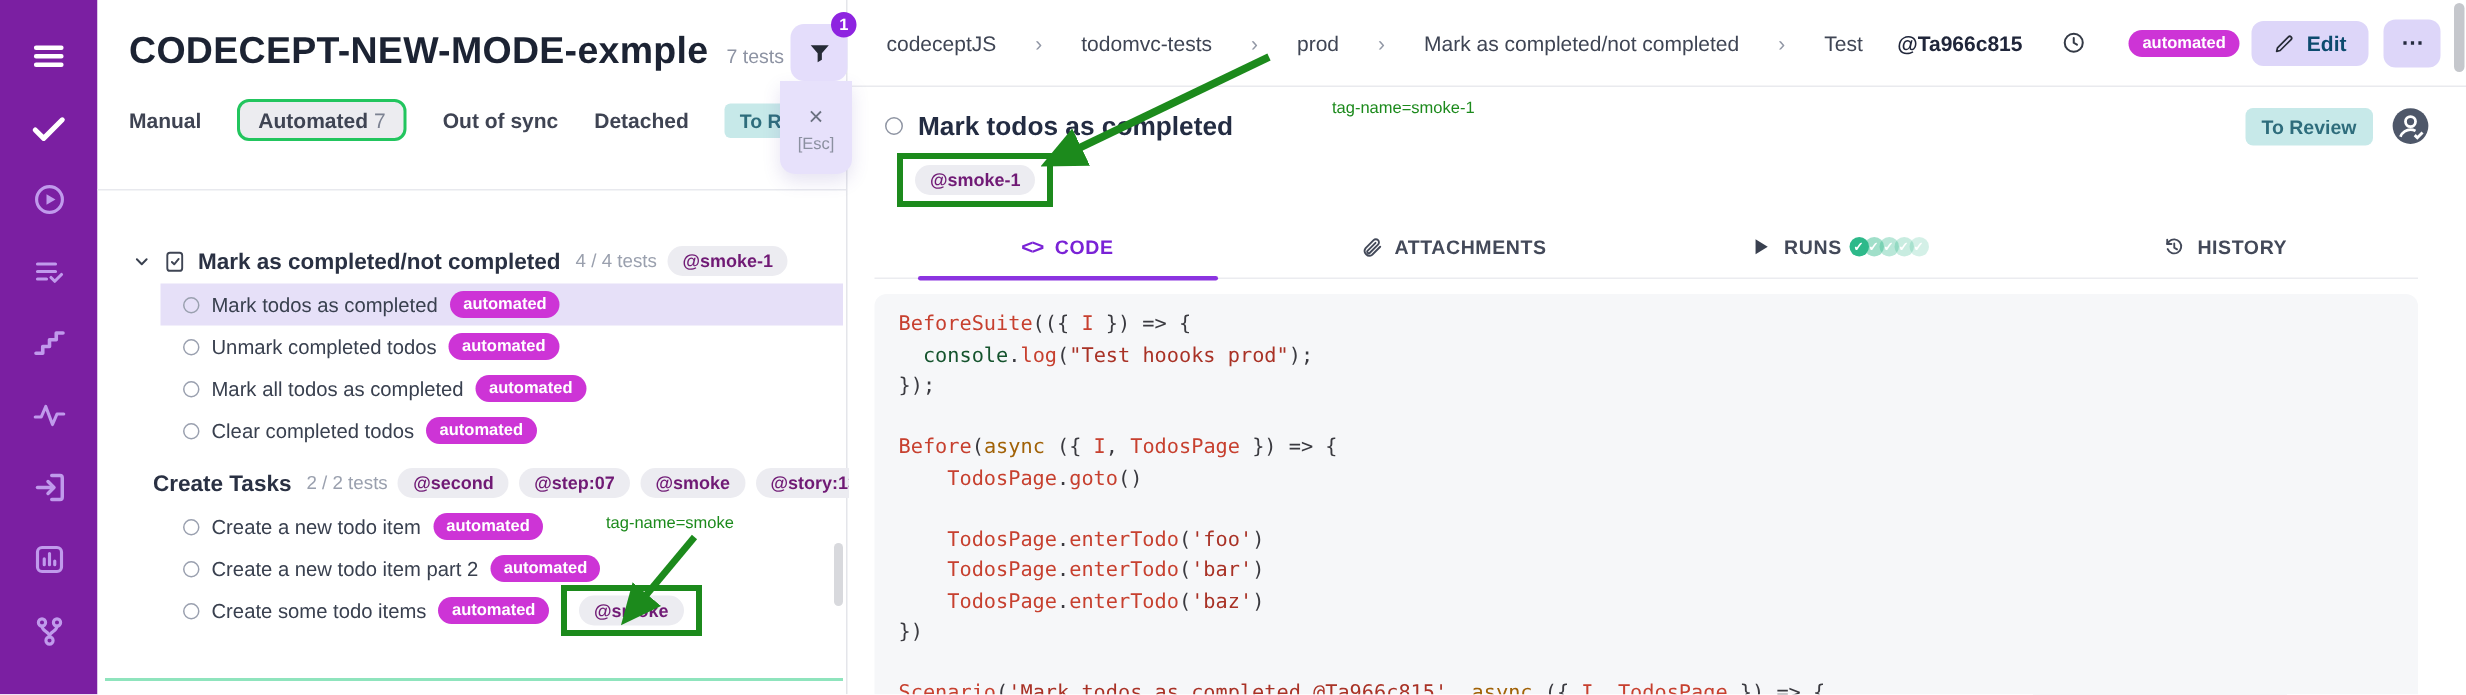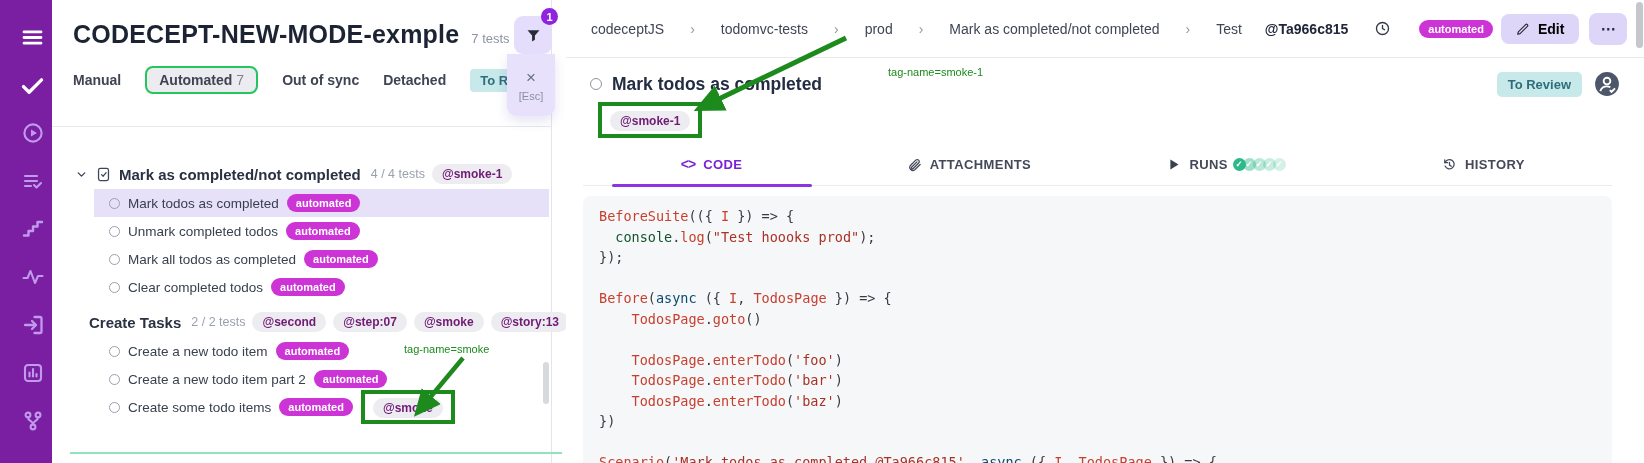--- a/index.html
+++ b/index.html
@@ -13,21 +13,21 @@
     position:absolute; left:0; top:0; width:65px; height:100%;
     background: var(--brand-purple,#7b1fa2);
     display:flex; flex-direction:column; align-items:center; padding-top:20px;
   }
   .rail-btn { width:34px; height:34px; display:flex; align-items:center; justify-content:center; margin-bottom:14px; color:#c09aec; cursor:pointer; }
   .rail-btn.active { color:#ffffff; }
   .rail-btn svg { width:24px; height:24px; }
   .rail-btn.big svg { width:27px; height:27px; }
   
   .left-panel {
-    position:absolute; left:52px; top:0; width:500px; height:100%;
+    position:absolute; left:65px; top:0; width:500px; height:100%;
     background:#fff; border-right:1px solid #e4e5ea;
   }
   .lp-header { padding:20px 16px 0 21px; border-bottom:1px solid #e8e9ee; height:127px; }
   .lp-title-row { display:flex; align-items:baseline; gap:12px; }
   .lp-title { font-size:25px; font-weight:bold; color:#1c2333; letter-spacing:.2px; white-space:nowrap; }
   .lp-count { font-size:13px; color:#8d93a3; white-space:nowrap; }
   .lp-tabs { display:flex; align-items:center; gap:24px; margin-top:23px; font-size:14px; font-weight:bold; color:#3f4453; }
   .lp-tab { cursor:pointer; white-space:nowrap; }
   .lp-tab .cnt { color:#7c8292; font-weight:normal; margin-left:4px; }
   .lp-tab.chip { border:2px solid #22c55e; background:#ececf0; border-radius:8px; padding:4px 12px; margin:-6px 0; }
@@ -52,40 +52,40 @@
   .tag-pill { background:#ececf1; color:#701a75; font-size:12px; padding:3px 10px; border-radius:10px; white-space:nowrap;font-weight:bold; }
   .lp-scroll-thumb { position:absolute; right:2px; top:362px; width:6px; height:42px; background:#d8d9dd; border-radius:3px; }
   
   .right-panel { position:absolute; left:566px; top:0; width:1078px; height:100%; background:#fff; }
   .rp-header { height:58px; display:flex; align-items:center; padding:0 22px 0 17px; border-bottom:1px solid #e9eaee; gap:8px; }
   .breadcrumb { display:flex; align-items:center; gap:26px; font-size:14px; color:#3f4554; flex:1; white-space:nowrap; }
   .bc-sep { color:#9298a6; }
   .bc-id { font-weight:bold; color:#20263a; margin-left:-3px; }
   .bc-pill { margin-left:2px; }
   .rp-actions { display:flex; align-items:center; gap:10px; }
-  .edit-btn { display:flex; align-items:center; gap:8px; background:var(--accent-lavender,#ddd6f9); border:none; border-radius:8px; padding:7px 15px; font-family:inherit; font-size:14px; font-weight:bold; color:#000000; cursor:pointer; }
+  .edit-btn { display:flex; align-items:center; gap:8px; background:var(--accent-lavender,#ddd6f9); border:none; border-radius:8px; padding:7px 15px; font-family:inherit; font-size:14px; font-weight:bold; color:#0c4a6e; cursor:pointer; }
   .more-btn { background:var(--accent-lavender,#ddd6f9); border:none; border-radius:8px; width:38px; height:32px; font-size:15px; font-weight:bold; color:#252b3f; cursor:pointer; line-height:1; }
   .test-title-row { display:flex; align-items:center; gap:10px; padding:13px 24px 0 24px; }
   .test-title-row .t-circle { width:12px; height:12px; border-color:#8f95a3; }
   .rp-title { font-size:17.5px; font-weight:bold; color:#232c42; }
   .rp-right { margin-left:auto; display:flex; align-items:center; gap:12px; }
   .status-pill { background:var(--status-teal-bg,#c7e9e9); color:var(--status-teal-text,#2e6d7c); font-size:13px; font-weight:bold; padding:5px 11px; border-radius:5px; }
   .avatar svg { width:26px; height:26px; display:block; }
   .tag-row { padding-left:32px; margin-top:5px; height:34px; }
   .anno-box { display:inline-block; border:4px solid var(--annotation-green,#1c8a1c); padding:5px 8px; }
   .rp-tabs { display:flex; margin:10px 32px 0 17px; border-bottom:1px solid #ebecf0; }
   .rp-tab { flex:1; position:relative; display:flex; align-items:center; justify-content:center; gap:8px; padding:10px 0 13px; font-size:13px; font-weight:bold; letter-spacing:.4px; color:#434959; cursor:pointer; }
   .rp-tab.active { color:#7a22d6; }
   .rp-tab.active::after { content:""; position:absolute; left:50%; bottom:-2px; transform:translateX(-50%); width:200px; height:3px; background:#8b34e0; border-radius:2px; }
   .code-glyph { font-weight:bold; letter-spacing:-1px; font-size:14px; }
   .rp-tab svg { width:15px; height:15px; }
   .run-dot { width:13px; height:13px; border-radius:50%; background:#2eb98a; color:#fff; font-size:8.5px; display:flex; align-items:center; justify-content:center; margin-left:-3px; }
   
   .code-block { margin:10px 32px 0 17px; height:287px; background:var(--code-bg,#f6f7f9); border-radius:8px 8px 0 0; padding:10px 16px; overflow:hidden; font-family:"DejaVu Sans Mono","Liberation Mono",monospace; font-size:13.5px; line-height:20.5px; }
-  .tok-pln { color:#3a3a40; } .tok-fn { color:#c7402f; } .tok-str { color:#a93226; } .tok-kw { color:#0c4a6e; } .tok-grn { color:#14532d; }
+  .tok-pln { color:#3a3a40; } .tok-fn { color:#c7402f; } .tok-str { color:#a93226; } .tok-kw { color:#a16207; } .tok-grn { color:#14532d; }
   
   .page-scroll { position:absolute; right:0; top:0; width:8px; height:100%; }
   .page-scroll .thumb { position:absolute; top:2px; right:1px; width:7px; height:46px; background:#c5c7cc; border-radius:4px; }
   
   .anno-svg { position:absolute; left:0; top:0; width:1644px; height:463px; pointer-events:none; z-index:20; }
   .anno-label { position:absolute; color:var(--annotation-green,#1c8a1c); font-size:11px; z-index:21; pointer-events:none; white-space:nowrap; }
 </style>
 </head>
 <body>
 

